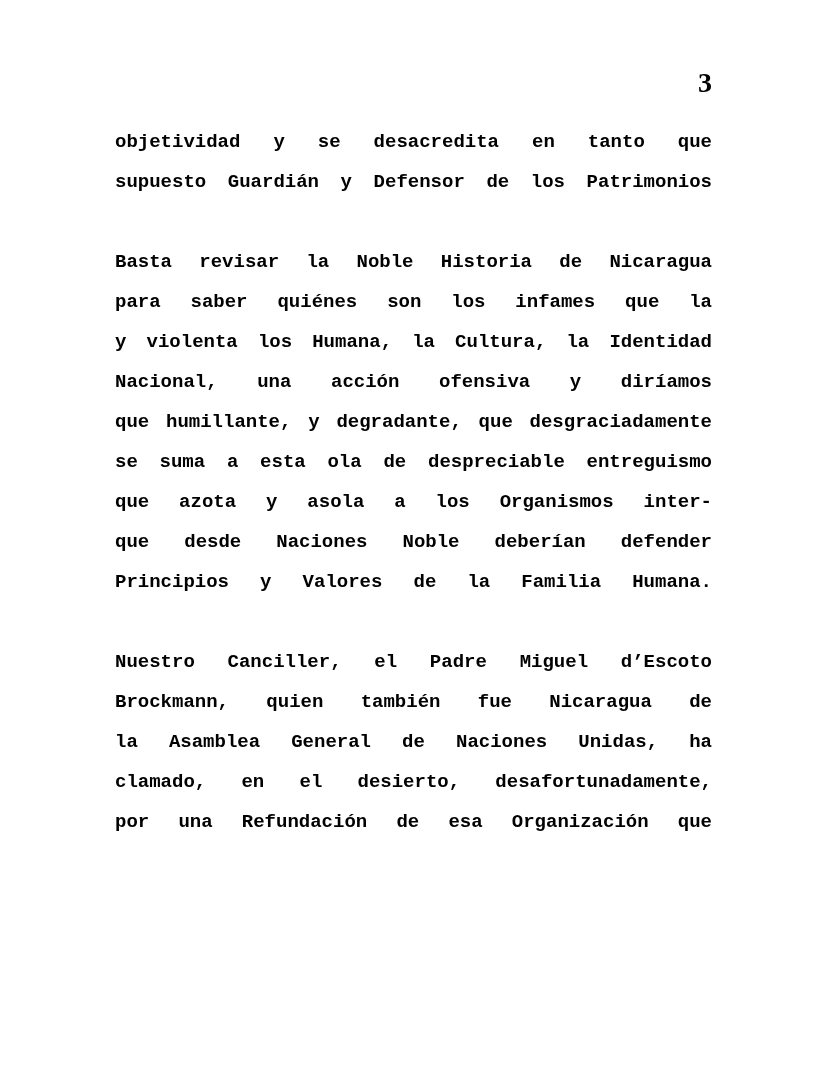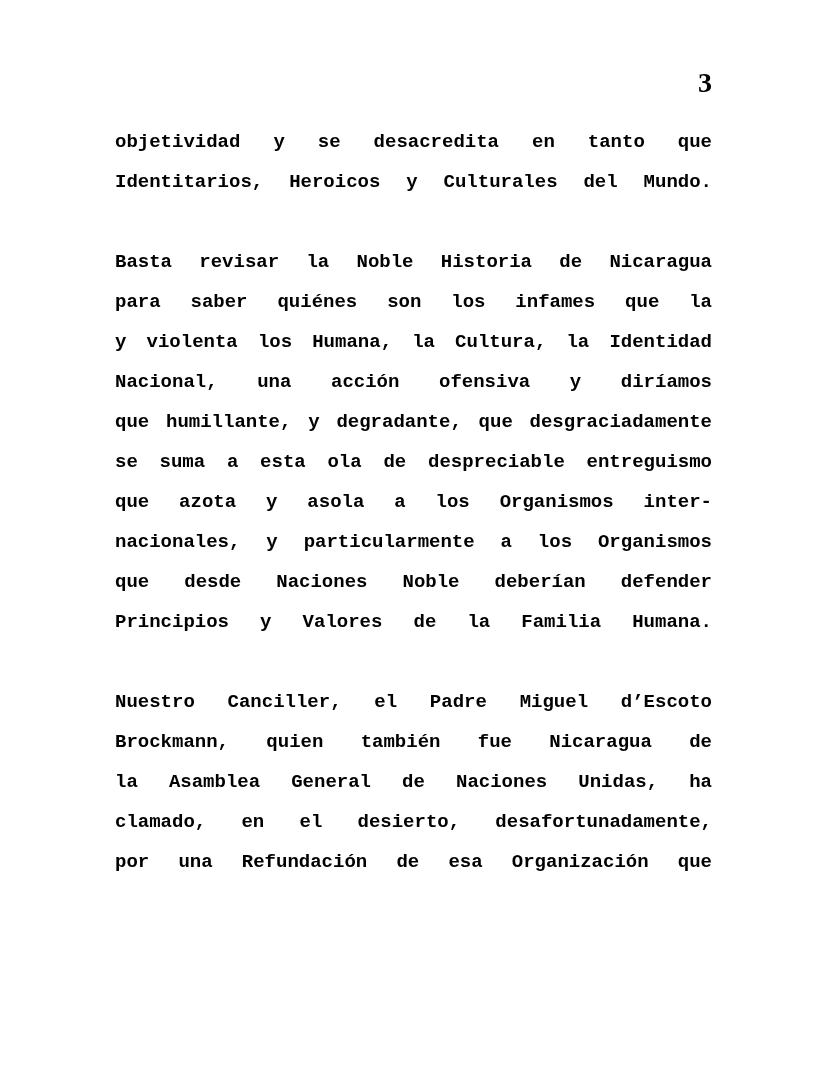--- a/index.html
+++ b/index.html
@@ -57,32 +57,31 @@
 <body>
 
 <div class="page">
 
   <div class="page-number">3</div>
 
   <div class="body-text">
 
     <div class="paragraph">
       <div class="line">objetividad y se desacredita en tanto que</div>
-      <div class="line">Identitarios, Heroicos y Culturales del Mundo.</div>
+      <div class="line">supuesto Guardián y Defensor de los Patrimonios</div>
     </div>
 
     <div class="paragraph">
       <div class="line">Basta revisar la Noble Historia de Nicaragua</div>
       <div class="line">para saber quiénes son los infames que la</div>
       <div class="line">y violenta los Humana, la Cultura, la Identidad</div>
       <div class="line">Nacional, una acción ofensiva y diríamos</div>
       <div class="line">que humillante, y degradante, que desgraciadamente</div>
       <div class="line">se suma a esta ola de despreciable entreguismo</div>
       <div class="line">que azota y asola a los Organismos inter-</div>
-      <div class="line">nacionales, y particularmente a los Organismos</div>
       <div class="line">que desde Naciones Noble deberían defender</div>
       <div class="line">Principios y Valores de la Familia Humana.</div>
     </div>
 
     <div class="paragraph">
       <div class="line">Nuestro Canciller, el Padre Miguel d’Escoto</div>
       <div class="line">Brockmann, quien también fue Nicaragua de</div>
       <div class="line">la Asamblea General de Naciones Unidas, ha</div>
       <div class="line">clamado, en el desierto, desafortunadamente,</div>
       <div class="line">por una Refundación de esa Organización que</div>

